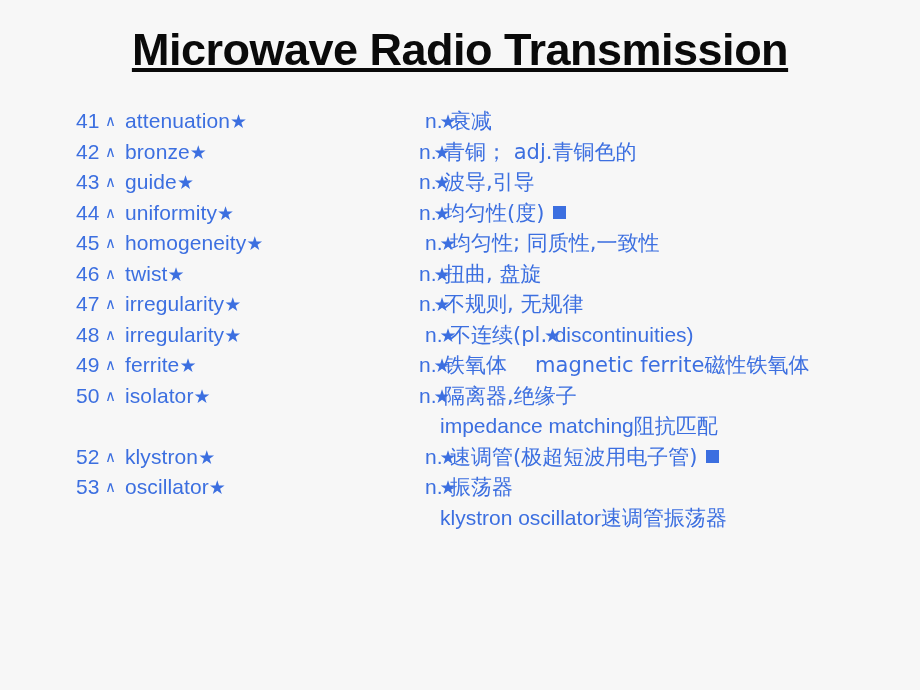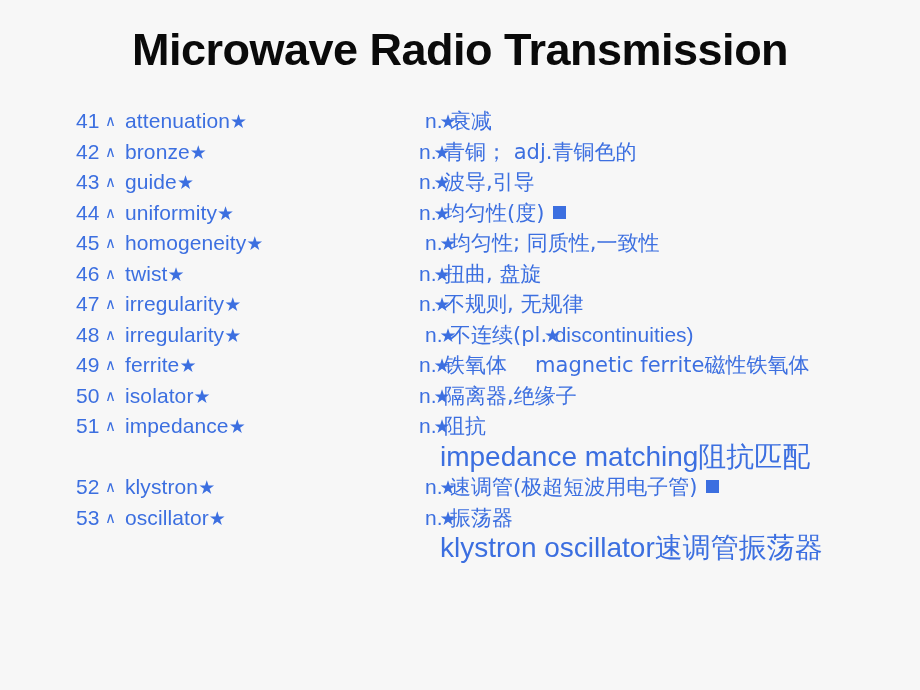--- a/index.html
+++ b/index.html
@@ -27,20 +27,21 @@
     position: absolute;
     left: 0;
     top: 24px;
     width: 920px;
     text-align: center;
     font-size: 45px;
     font-weight: bold;
     color: #0a0a0a;
     letter-spacing: -0.5px;
     white-space: nowrap;
+    text-decoration: underline;
   }
 
   
   .vocab-list {
     position: absolute;
     left: 0;
     top: 106px;
     width: 920px;
   }
   .vocab-row {
@@ -106,21 +107,21 @@
     display: inline-block;
     width: 13px;
     height: 13px;
     background: #3c6fe0;
     margin-left: 9px;
     vertical-align: 1px;
   }
   .phrase-line {
     position: absolute;
     top: 0;
-    font-size: 28px;
+    font-size: 21px;
     line-height: 30.5px;
     white-space: nowrap;
   }
 </style>
 </head>
 <body>
 
 <div id="slide">
 
   <div class="slide-title">Microwave Radio Transmission</div>
@@ -160,24 +161,20 @@
       </div>
       <div class="vocab-row">
         <div class="term-cell"><span class="term-num">49</span><span class="caret-icon">∧</span><span class="term-word">ferrite</span><span class="star-icon">★</span></div>
         <div class="def-cell"><span class="pos-tag">n.</span><span class="def-star">★</span><span class="cn">铁氧体</span><span class="cn" style="margin-left: 28px; text-align: center;">magnetic ferrite磁性铁氧体</span></div>
       </div>
       <div class="vocab-row">
         <div class="term-cell"><span class="term-num">50</span><span class="caret-icon">∧</span><span class="term-word">isolator</span><span class="star-icon">★</span></div>
         <div class="def-cell"><span class="pos-tag">n.</span><span class="def-star">★</span><span class="cn">隔离器,绝缘子</span></div>
       </div>
       <div class="vocab-row">
-        <div class="term-cell"><span class="term-num">51</span><span class="caret-icon">∧</span><span class="term-word">impedance</span><span class="star-icon">★</span></div>
-        <div class="def-cell"><span class="pos-tag">n.</span><span class="def-star">★</span><span class="cn">阻抗</span></div>
-      </div>
-      <div class="vocab-row">
         <div class="phrase-line" style="left: 440px;">impedance matching阻抗匹配</div>
       </div>
       <div class="vocab-row">
         <div class="term-cell"><span class="term-num">52</span><span class="caret-icon">∧</span><span class="term-word">klystron</span><span class="star-icon">★</span></div>
         <div class="def-cell indent-1"><span class="pos-tag">n.</span><span class="def-star">★</span><span class="cn">速调管(极超短波用电子管)</span><span class="square-icon"></span></div>
       </div>
       <div class="vocab-row">
         <div class="term-cell"><span class="term-num">53</span><span class="caret-icon">∧</span><span class="term-word">oscillator</span><span class="star-icon">★</span></div>
         <div class="def-cell indent-1"><span class="pos-tag">n.</span><span class="def-star">★</span><span class="cn">振荡器</span></div>
       </div>

